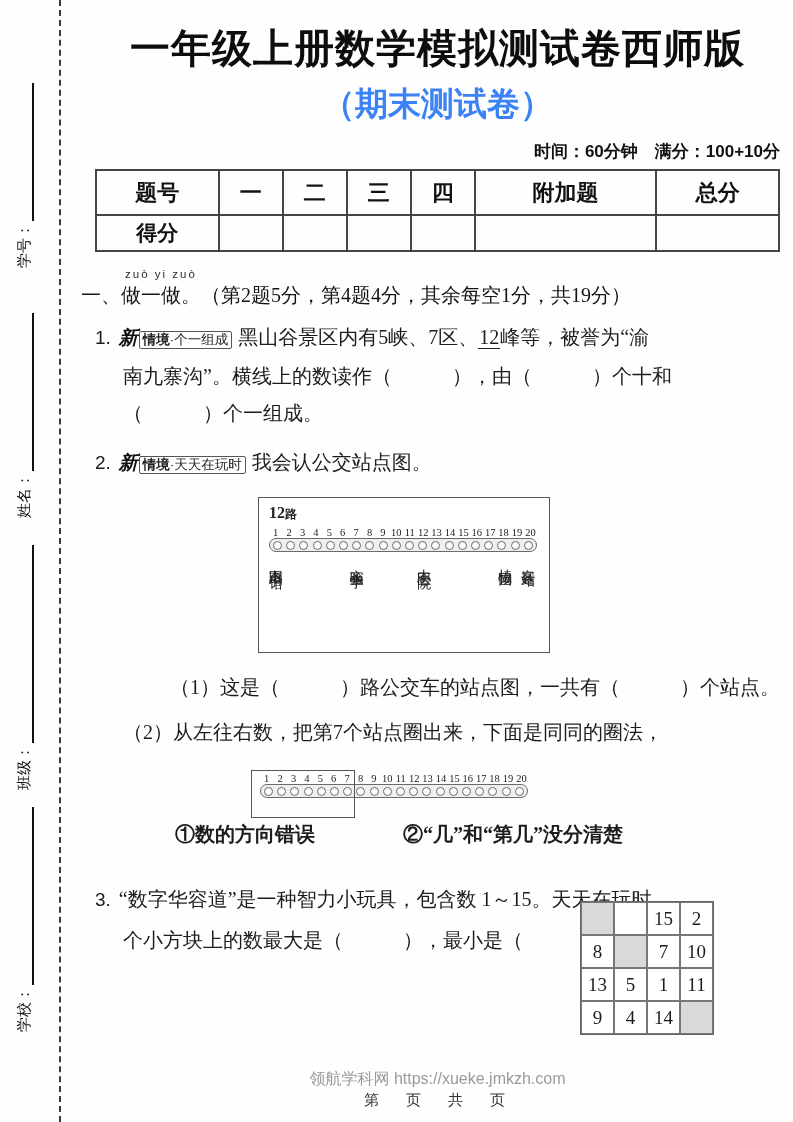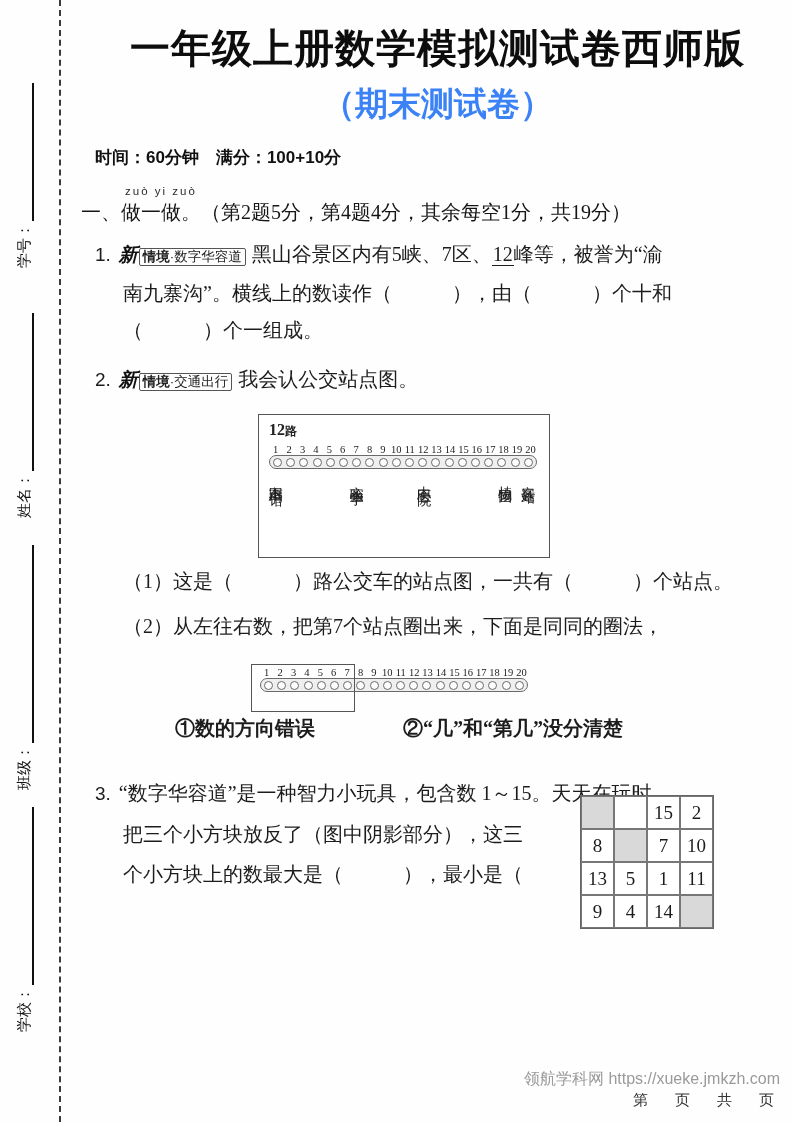--- a/index.html
+++ b/index.html
@@ -15,21 +15,21 @@
                 font-family:"Liberation Sans","DejaVu Sans",sans-serif; font-size:15px; color:#111; }
   .side-field .lbl { white-space:nowrap; padding-right:2px; }
   .side-field .wline { flex:1; border-bottom:2px solid #111; height:17px; }
 
   .content { position:absolute; left:95px; top:0; width:685px; }
 
   .title { margin-top:22px; text-align:center; font-family:"Liberation Sans","DejaVu Sans",sans-serif;
            font-weight:bold; font-size:40px; letter-spacing:1px; color:#0d0d0d; line-height:52px; }
   .subtitle { margin-top:8px; text-align:center; font-family:"Liberation Sans","DejaVu Sans",sans-serif;
               font-weight:bold; font-size:33px; color:#3b82f6; line-height:44px; }
-  .meta { margin-top:20px; text-align:left; font-family:"Liberation Sans","DejaVu Sans",sans-serif;
+  .meta { margin-top:14px; text-align:right; font-family:"Liberation Sans","DejaVu Sans",sans-serif;
           font-weight:bold; font-size:17px; color:#111; }
 
   table.score { margin-top:6px; width:100%; border-collapse:collapse; }
   table.score th, table.score td { border:2px solid #444; text-align:center;
           font-family:"Liberation Sans","DejaVu Sans",sans-serif; color:#111; }
   table.score th { height:45px; font-size:22px; font-weight:bold; }
   table.score td { height:36px; font-size:21px; font-weight:bold; }
 
   .section-head { margin-top:30px; margin-left:-14px; position:relative; font-size:20px; color:#151515; }
   .section-head .sec-title { font-weight:normal; font-family:"Liberation Sans","DejaVu Sans",sans-serif; }
@@ -43,21 +43,21 @@
   .badge-new { font-family:"Liberation Sans","DejaVu Sans",sans-serif; font-weight:bold;
                font-style:italic; font-size:19px; color:#111; }
   .badge-box { border:1.5px solid #555; border-radius:2px; padding:0 3px 1px 3px; font-size:13.5px;
                font-family:"Liberation Sans","DejaVu Sans",sans-serif; color:#222; margin-left:1px; }
   .badge-box b { font-weight:bold; }
   .indent1 { padding-left:28px; }
   .indent2 { padding-left:73px; }
   u.numline { text-decoration:none; border-bottom:1.5px solid #1c1c1c; padding:0 1px; }
 
   
-  .bus-box { margin:14px 0 0 163px; width:292px; border:1.5px solid #555; padding:6px 10px 8px 10px; background:#fff; }
+  .bus-box { margin:14px 0 0 163px; width:292px; border:1.5px solid #555; padding:6px 10px 20px 10px; background:#fff; }
   .route { font-size:16px; font-weight:bold; }
   .route .suffix { font-size:12px; }
   .chain { width:268px; }
   .chain-nums { display:flex; margin-top:4px; }
   .chain-nums span { flex:1; text-align:center; font-size:10.5px; color:#1c1c1c; }
   .capsule { display:flex; justify-content:space-between; align-items:center; height:14px;
              border:1px solid #6a6a6a; border-radius:8px; padding:0 3px; background:#efefef; }
   .stop-circle { width:9px; height:9px; border:1px solid #6a6a6a; border-radius:50%; background:#fdfdfd; flex:0 0 auto; }
   .station-labels { position:relative; height:74px; margin-top:6px; }
   .station { position:absolute; top:0; transform:translateX(-50%); writing-mode:vertical-rl;
@@ -71,21 +71,21 @@
   
   .q3 { position:relative; margin-top:26px; min-height:175px; }
   .q3 .tline { line-height:40px; }
   .huarong { position:absolute; right:66px; top:22px; display:grid;
              grid-template-columns:repeat(4,33px); grid-auto-rows:33px;
              border:1.5px solid #666; background:#fff; }
   .gcell { border:1px solid #777; display:flex; align-items:center; justify-content:center;
            font-size:19px; color:#1c1c1c; }
   .gcell.shaded { background:#d9d9d9; }
 
-  .footer { position:absolute; left:95px; width:685px; bottom:12px; text-align:right; }
+  .footer { position:absolute; left:95px; width:685px; bottom:12px; text-align:center; }
   .site { color:#9a9a9a; font-size:16px; font-family:"Liberation Sans","DejaVu Sans",sans-serif; }
   .pageno { margin-top:1px; color:#333; font-size:15px; letter-spacing:6px;
             font-family:"Liberation Sans","DejaVu Sans",sans-serif; }
 </style>
 </head>
 <body>
 
 <div class="page">
 
   <div class="cut-line"></div>
@@ -106,37 +106,59 @@
     <span class="lbl">学校：</span>
     <span class="wline"></span>
   </div>
 
   <div class="content">
 
     <div class="title">一年级上册数学模拟测试卷西师版</div>
     <div class="subtitle">（期末测试卷）</div>
     <div class="meta">时间：60分钟　满分：100+10分</div>
 
+    <table class="score">
+      <tbody>
+          <tr>
+            <th>题号</th>
+            <th>一</th>
+            <th>二</th>
+            <th>三</th>
+            <th>四</th>
+            <th>附加题</th>
+            <th>总分</th>
+          </tr>
+      <tr>
+            <td>得分</td>
+            <td></td>
+            <td></td>
+            <td></td>
+            <td></td>
+            <td></td>
+            <td></td>
+          </tr>
+    </tbody>
+      </table>
 
     <div class="section-head">
       <span class="pinyin">zuò yi zuò</span>
       <span class="sec-title">一、做一做。</span><span>（第2题5分，第4题4分，其余每空1分，共19分）</span>
     </div>
 
     <div class="tline qline" style="margin-top:10px;">
       <span class="qnum">1.</span>
-      <span class="badge"><span class="badge-new">新</span><span class="badge-box"><b>情境</b><span>·数字华容道</span></span></span>
+      <span class="badge"><span class="badge-new">新</span><span class="badge-box"><b>情境</b><span>·个一组成</span></span></span>
       <span><span>黑山谷景区内有5峡、7区、</span><u class="numline">12</u><span>峰等，被誉为“渝</span></span>
     </div>
     <div class="tline indent1">南九寨沟”。横线上的数读作（　　　），由（　　　）个十和</div>
     <div class="tline indent1">（　　　）个一组成。</div>
 
     <div class="tline qline" style="margin-top:12px;">
       <span class="qnum">2.</span>
-      <span class="badge"><span class="badge-new">新</span><span class="badge-box"><b>情境</b><span>·交通出行</span></span></span>
+      <span class="badge"><span class="badge-new">新</span><span class="badge-box"><b>情境</b><span>·天天在玩时</span></span></span>
       <span>我会认公交站点图。</span>
     </div>
 
     <div class="bus-box">
       <div class="route"><span>12</span><span class="suffix">路</span></div>
       <div class="chain">
         <div class="chain-nums">
             <span>1</span>
             <span>2</span>
             <span>3</span>
@@ -183,21 +205,21 @@
       </div>
       <div class="station-labels">
           <div class="station" style="left: 2.5%;">市图书馆</div>
           <div class="station" style="left: 32.5%;">实验中学</div>
           <div class="station" style="left: 57.5%;">中心医院</div>
           <div class="station" style="left: 87.5%;">植物园</div>
           <div class="station" style="left: 96%;">客运站</div>
         </div>
     </div>
 
-    <div class="tline indent1" style="margin-top:5px;">（1）这是（　　　）路公交车的站点图，一共有（　　　）个站点。</div>
+    <div class="tline indent1" style="margin-top:16px;text-align:right;">（1）这是（　　　）路公交车的站点图，一共有（　　　）个站点。</div>
     <div class="tline indent1" style="margin-top:8px;">（2）从左往右数，把第7个站点圈出来，下面是同同的圈法，</div>
 
     <div class="chain2-wrap">
       <div class="chain">
         <div class="chain-nums">
             <span>1</span>
             <span>2</span>
             <span>3</span>
             <span>4</span>
             <span>5</span>
@@ -247,21 +269,20 @@
       <span class="tline">①数的方向错误</span>
       <span class="tline">②“几”和“第几”没分清楚</span>
     </div>
 
 
     <div class="q3">
       <div class="tline qline">
         <span class="qnum">3.</span>
         <span>“数字华容道”是一种智力小玩具，包含数 1～15。天天在玩时，</span>
       </div>
-      <div class="tline indent1">把三个小方块放反了（图中阴影部分），这三</div>
       <div class="tline indent1">个小方块上的数最大是（　　　），最小是（　　　），</div>
       <div class="huarong">
           <div class="gcell shaded"></div>
           <div class="gcell"></div>
           <div class="gcell">15</div>
           <div class="gcell">2</div>
           <div class="gcell">8</div>
           <div class="gcell shaded"></div>
           <div class="gcell">7</div>
           <div class="gcell">10</div>

